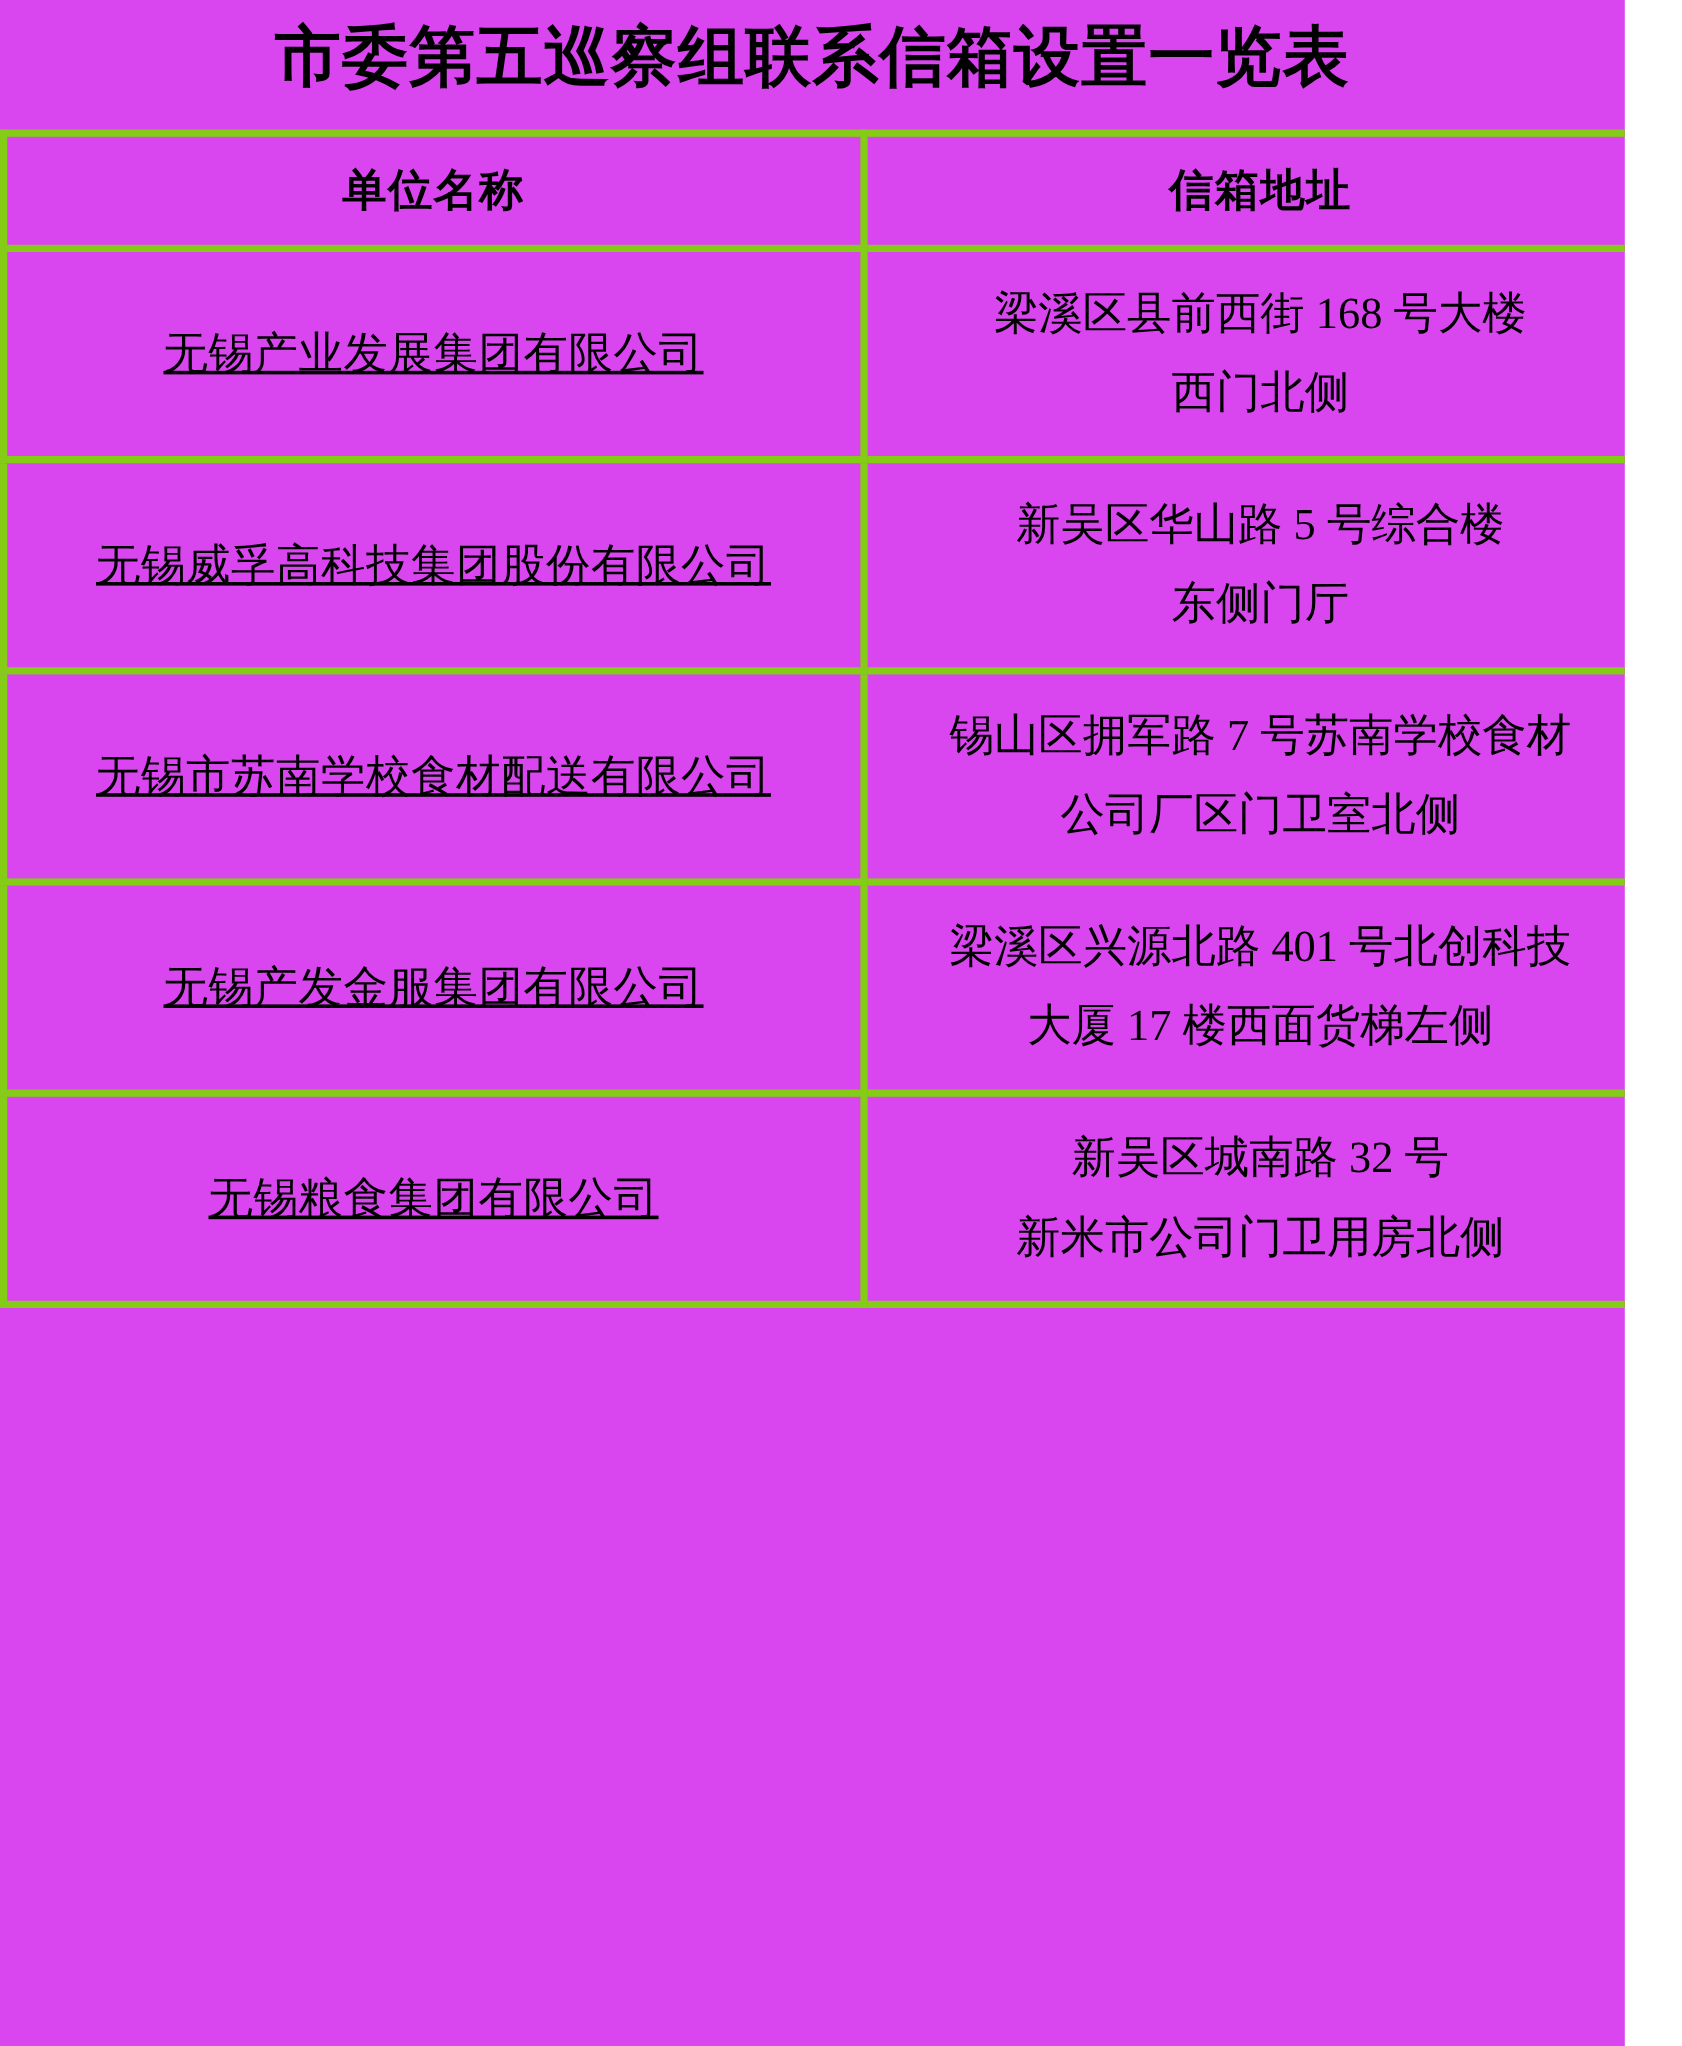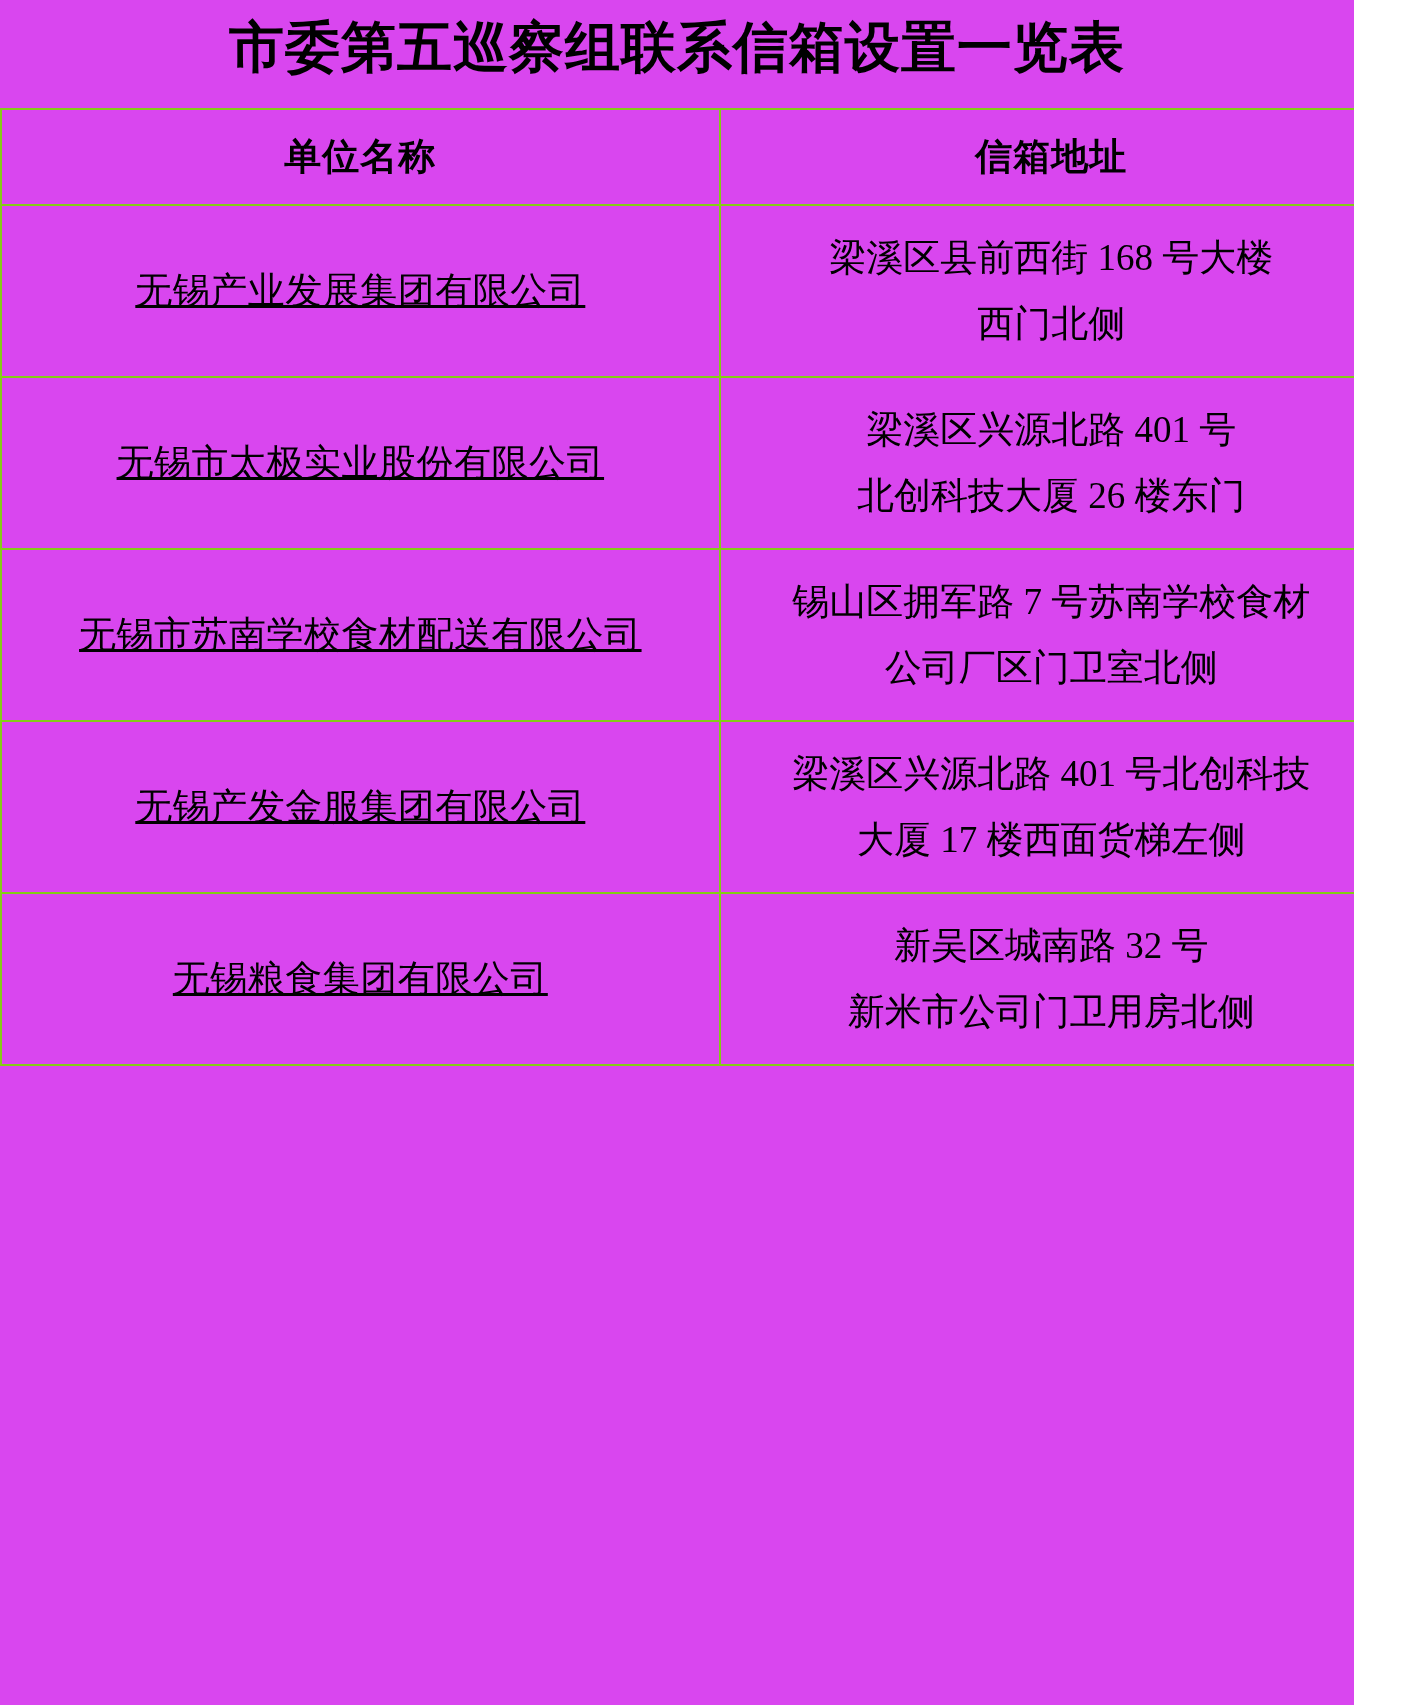--- a/index.html
+++ b/index.html
@@ -26,21 +26,21 @@
     font-family: "Liberation Serif", "DejaVu Serif", serif;
   }
   table.mail-table {
     width: 1384px;
     margin: 0 auto;
     border-collapse: collapse;
     table-layout: fixed;
   }
   .mail-table th,
   .mail-table td {
-    border: 2px solid #84cc16;
+    border: 6px solid #84cc16;
     text-align: center;
     vertical-align: middle;
     font-size: 37px;
     padding: 19px 10px;
   }
   .mail-table th {
     height: 96px;
     font-weight: bold;
     letter-spacing: 1px;
   }
@@ -70,24 +70,24 @@
     </thead>
     <tbody>
       <tr>
         <td class="unit-cell">无锡产业发展集团有限公司</td>
         <td class="addr-cell">
           <div class="addr-line">梁溪区县前西街 168 号大楼</div>
           <div class="addr-line">西门北侧</div>
         </td>
       </tr>
       <tr>
-        <td class="unit-cell">无锡市太极实业股份有限公司</td>
+        <td class="unit-cell">无锡威孚高科技集团股份有限公司</td>
         <td class="addr-cell">
-          <div class="addr-line">梁溪区兴源北路 401 号</div>
-          <div class="addr-line">北创科技大厦 26 楼东门</div>
+          <div class="addr-line">新吴区华山路 5 号综合楼</div>
+          <div class="addr-line">东侧门厅</div>
         </td>
       </tr>
       <tr>
         <td class="unit-cell">无锡市苏南学校食材配送有限公司</td>
         <td class="addr-cell">
           <div class="addr-line">锡山区拥军路 7 号苏南学校食材</div>
           <div class="addr-line">公司厂区门卫室北侧</div>
         </td>
       </tr>
       <tr>

